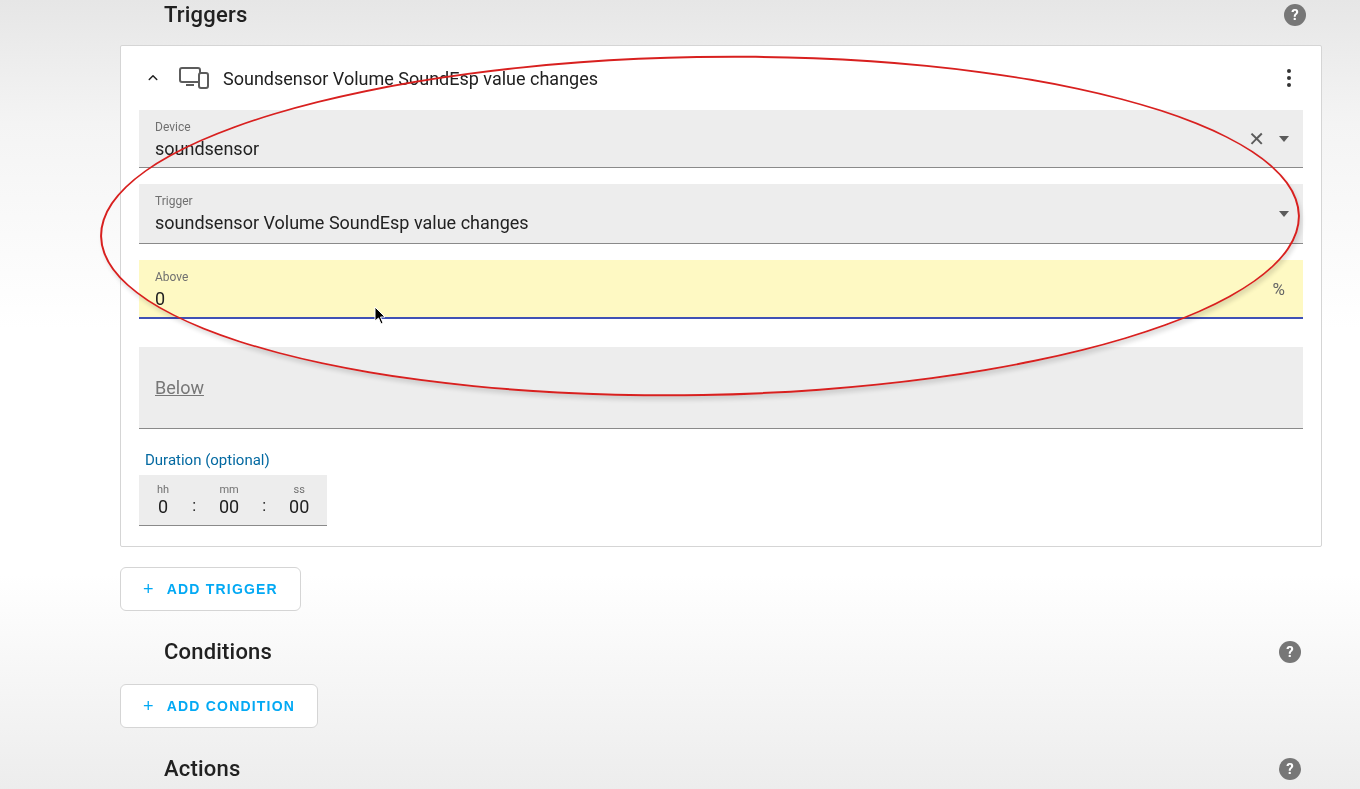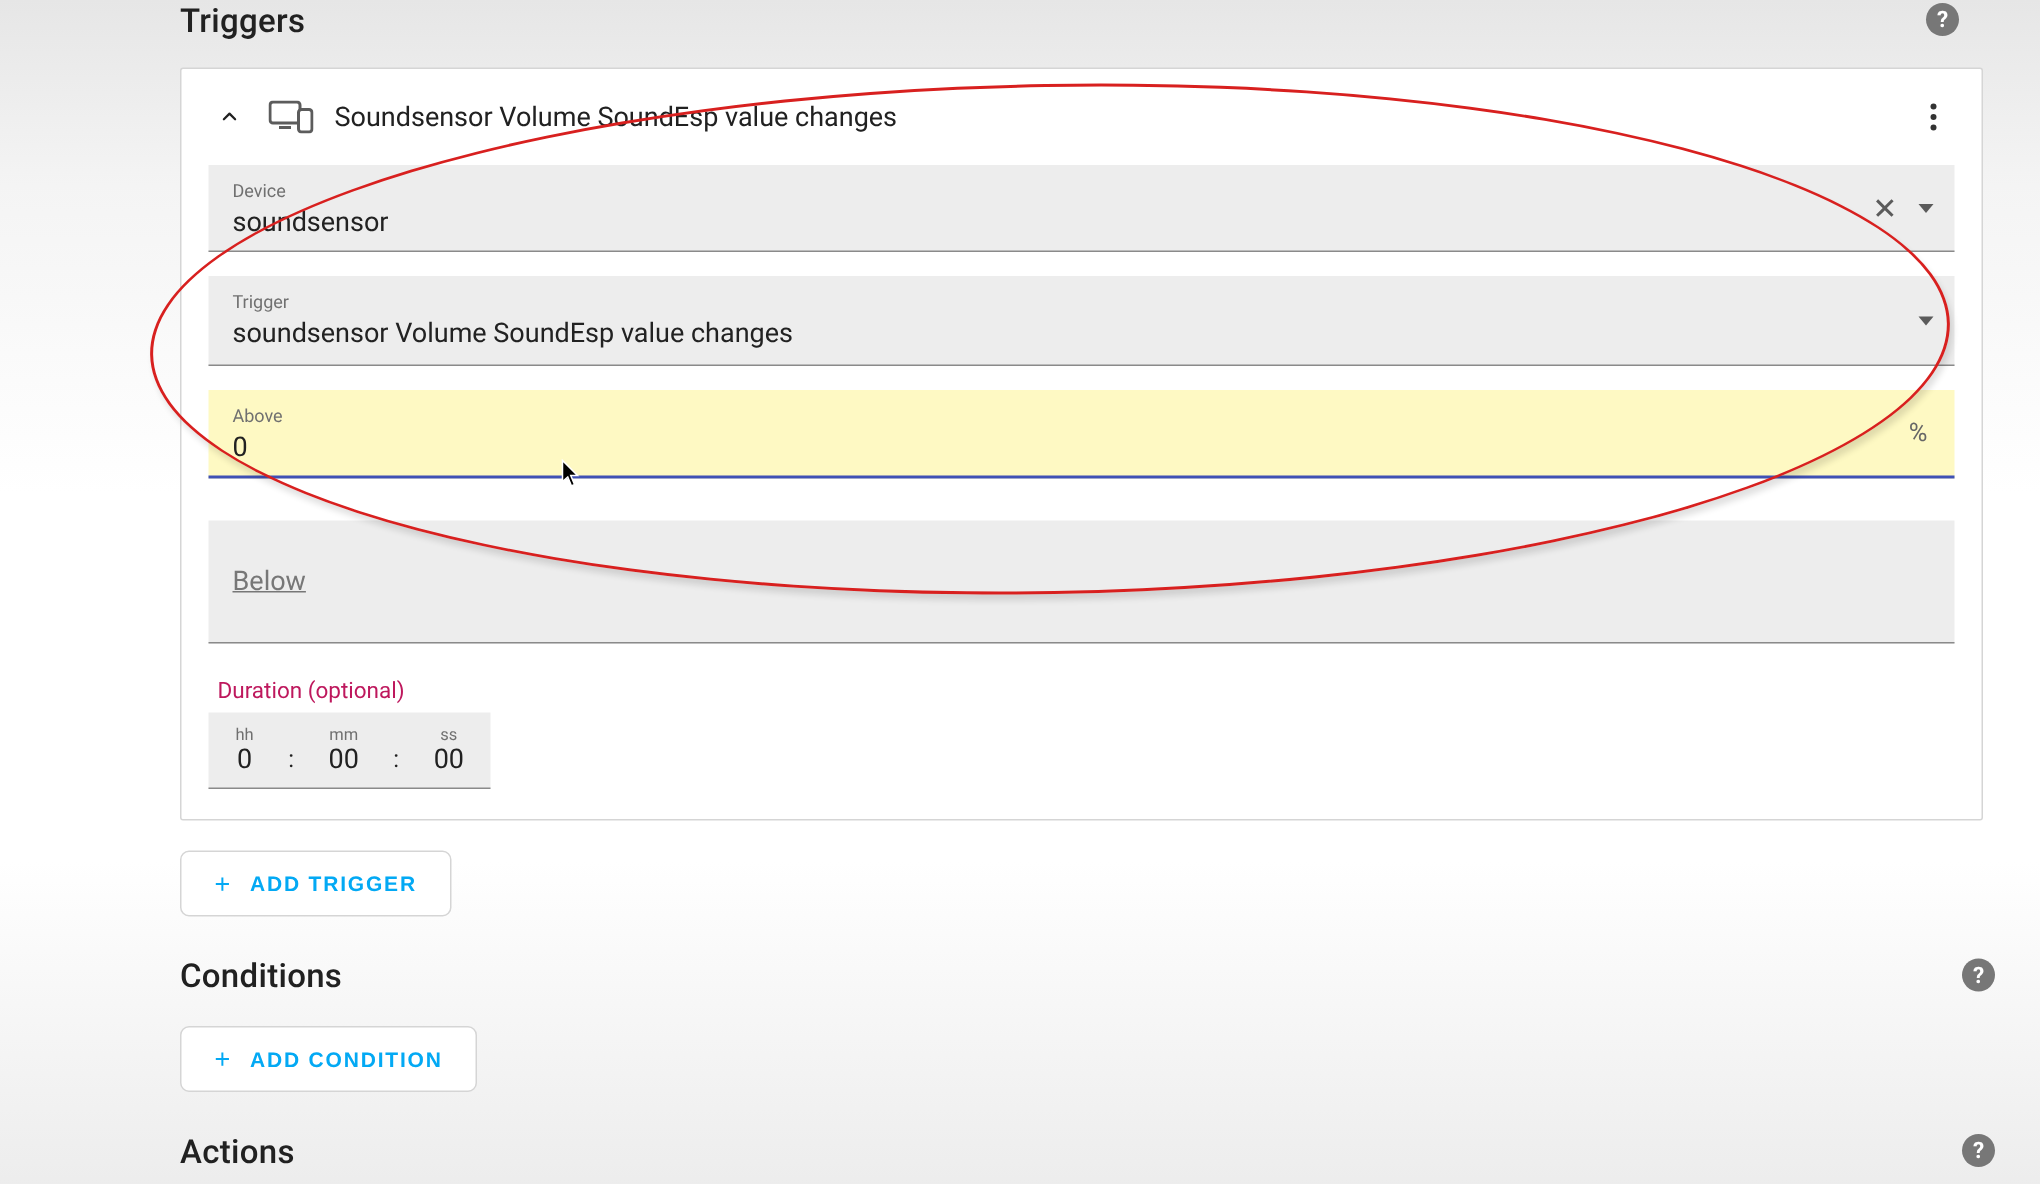--- a/index.html
+++ b/index.html
@@ -12,23 +12,25 @@
     min-height: 789px;
     position: relative;
     overflow: hidden;
   }
   .page {
     width: 1360px;
     padding: 0 0 40px 0;
   }
   .section-row {
     display: flex;
+    align-items: center;
     justify-content: space-between;
     padding: 0 54px 0 120px;
     margin-top: 0;
+    margin-left: 44px;
   }
   .section-title {
     font-size: 22px;
     font-weight: 500;
     color: #212121;
     letter-spacing: .2px;
   }
   .help-icon {
     width: 22px; height: 22px;
     border-radius: 50%;
@@ -113,21 +115,21 @@
   }
   .x-icon { font-size:20px; line-height:1; cursor:pointer; }
   .suffix {
     position:absolute; right:18px; top:50%; transform:translateY(-50%);
     color:#666; font-size:17px;
   }
 
   .field.below { padding: 22px 16px; margin-bottom: 22px;}
   .field.above { margin-bottom: 28px; }
 
-  .duration-label { font-size:15px; margin: 8px 0 6px 6px; color:#be185d;}
+  .duration-label { font-size:15px; margin: 8px 0 6px 6px; color:#0369a1;}
   .duration-box {
     display:inline-flex;
     background:#ededed;
     border-bottom:1px solid #8a8a8a;
     padding: 8px 18px 8px 18px;
     margin-left: 0;
     gap: 23px;
   }
   .dur-col { text-align:center; }
   .dur-tag { font-size:11px; color:#707070; }
@@ -141,21 +143,21 @@
     background:#fff;
     color:#03a9f4;
     font-weight:600;
     letter-spacing:1.2px;
     font-size:14px;
     padding: 12px 22px;
     cursor:pointer;
   }
   .add-btn .plus { font-size:18px; font-weight:400; line-height:1; }
 
-  .section-row.lower { margin-top: 28px; padding-right:30px;}
+  .section-row.lower { margin-top: 28px; padding-right:59px;}
   .section-row.lower.actions { margin-top: 28px; }
 
   
   .ellipse {
     position:absolute;
     left: 100px; top: 56px;
     width: 1200px; height: 340px;
     pointer-events:none;
     border: 2px solid #d8201f;
     border-radius: 50% / 50%;

